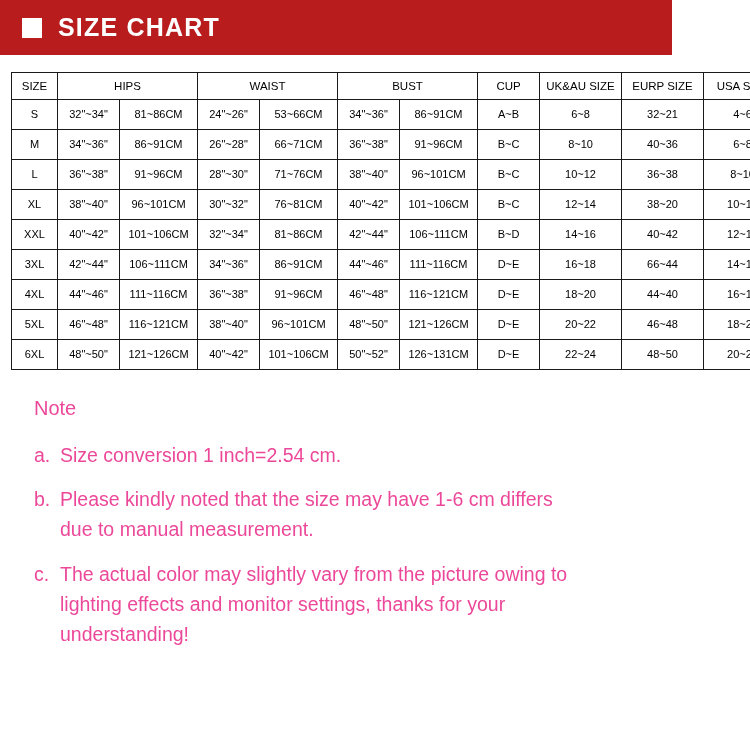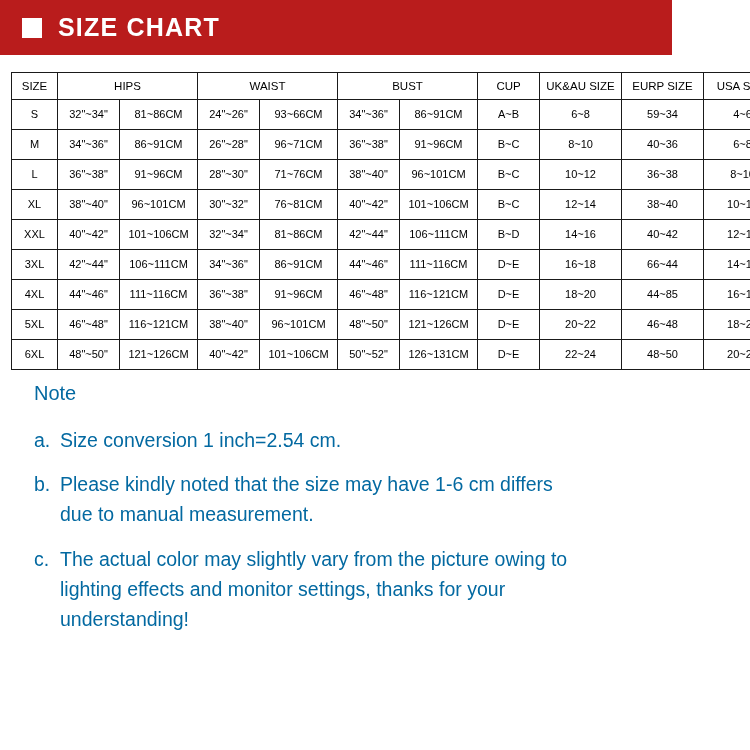--- a/index.html
+++ b/index.html
@@ -85,26 +85,26 @@
   col.c-inch   { width: 62px; }
   col.c-cm     { width: 78px; }
   col.c-cup    { width: 62px; }
   col.c-ukau   { width: 82px; }
   col.c-eurp   { width: 82px; }
   col.c-usa    { width: 78px; }
 
   
   .notes {
     position: absolute;
-    top: 383px;
+    top: 398px;
     left: 34px;
     width: 690px;
     font-size: 19px;
     line-height: 1;
-    color: #0369a1;
+    color: #ec4899;
   }
   .note-title {
     font-size: 20px;
     margin-bottom: 22px;
   }
   .note-item {
     display: flex;
     margin-bottom: 14px;
     font-size: 19.5px;
     line-height: 1.55;
@@ -154,34 +154,34 @@
           <th>EURP SIZE</th>
           <th>USA SIZE</th>
         </tr>
       </thead>
       <tbody>
         <tr>
           <td>S</td>
           <td>32"~34"</td>
           <td>81~86CM</td>
           <td>24"~26"</td>
-          <td>93~66CM</td>
+          <td>53~66CM</td>
           <td>34"~36"</td>
           <td>86~91CM</td>
           <td>A~B</td>
           <td>6~8</td>
-          <td>59~34</td>
+          <td>32~21</td>
           <td>4~6</td>
         </tr>
         <tr>
           <td>M</td>
           <td>34"~36"</td>
           <td>86~91CM</td>
           <td>26"~28"</td>
-          <td>96~71CM</td>
+          <td>66~71CM</td>
           <td>36"~38"</td>
           <td>91~96CM</td>
           <td>B~C</td>
           <td>8~10</td>
           <td>40~36</td>
           <td>6~8</td>
         </tr>
         <tr>
           <td>L</td>
           <td>36"~38"</td>
@@ -198,21 +198,21 @@
         <tr>
           <td>XL</td>
           <td>38"~40"</td>
           <td>96~101CM</td>
           <td>30"~32"</td>
           <td>76~81CM</td>
           <td>40"~42"</td>
           <td>101~106CM</td>
           <td>B~C</td>
           <td>12~14</td>
-          <td>38~40</td>
+          <td>38~20</td>
           <td>10~12</td>
         </tr>
         <tr>
           <td>XXL</td>
           <td>40"~42"</td>
           <td>101~106CM</td>
           <td>32"~34"</td>
           <td>81~86CM</td>
           <td>42"~44"</td>
           <td>106~111CM</td>
@@ -237,21 +237,21 @@
         <tr>
           <td>4XL</td>
           <td>44"~46"</td>
           <td>111~116CM</td>
           <td>36"~38"</td>
           <td>91~96CM</td>
           <td>46"~48"</td>
           <td>116~121CM</td>
           <td>D~E</td>
           <td>18~20</td>
-          <td>44~85</td>
+          <td>44~40</td>
           <td>16~18</td>
         </tr>
         <tr>
           <td>5XL</td>
           <td>46"~48"</td>
           <td>116~121CM</td>
           <td>38"~40"</td>
           <td>96~101CM</td>
           <td>48"~50"</td>
           <td>121~126CM</td>

